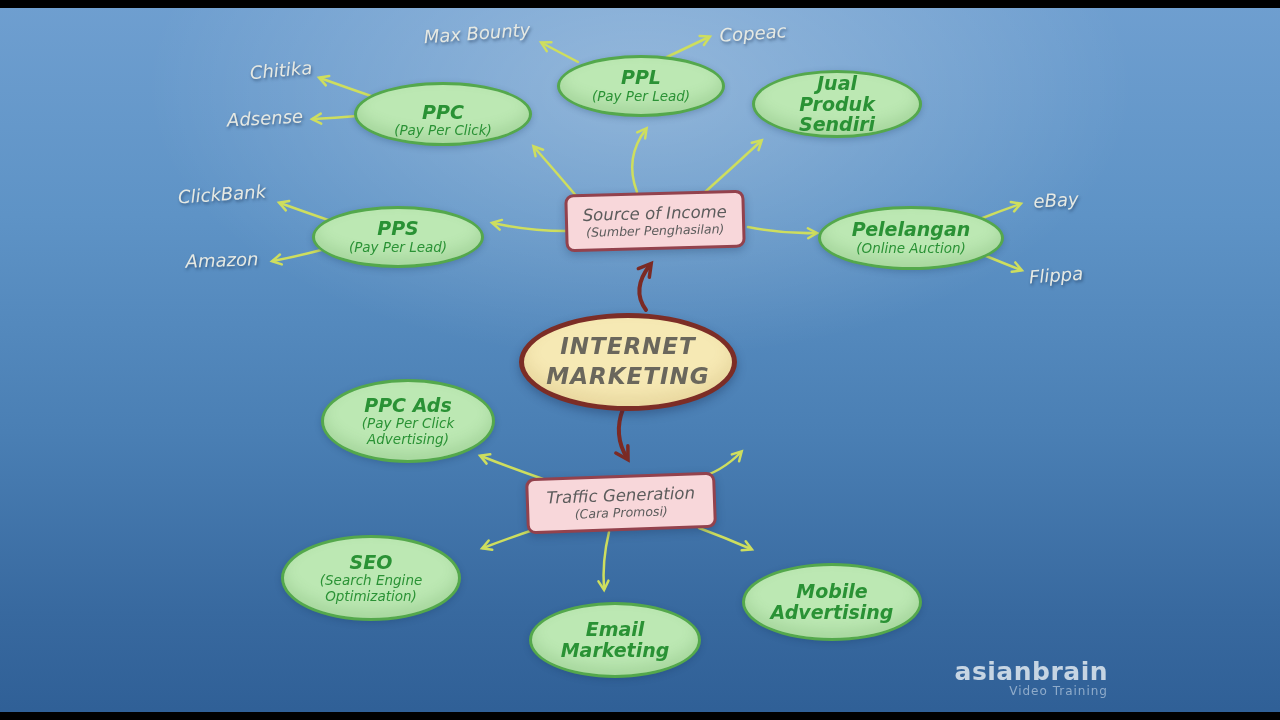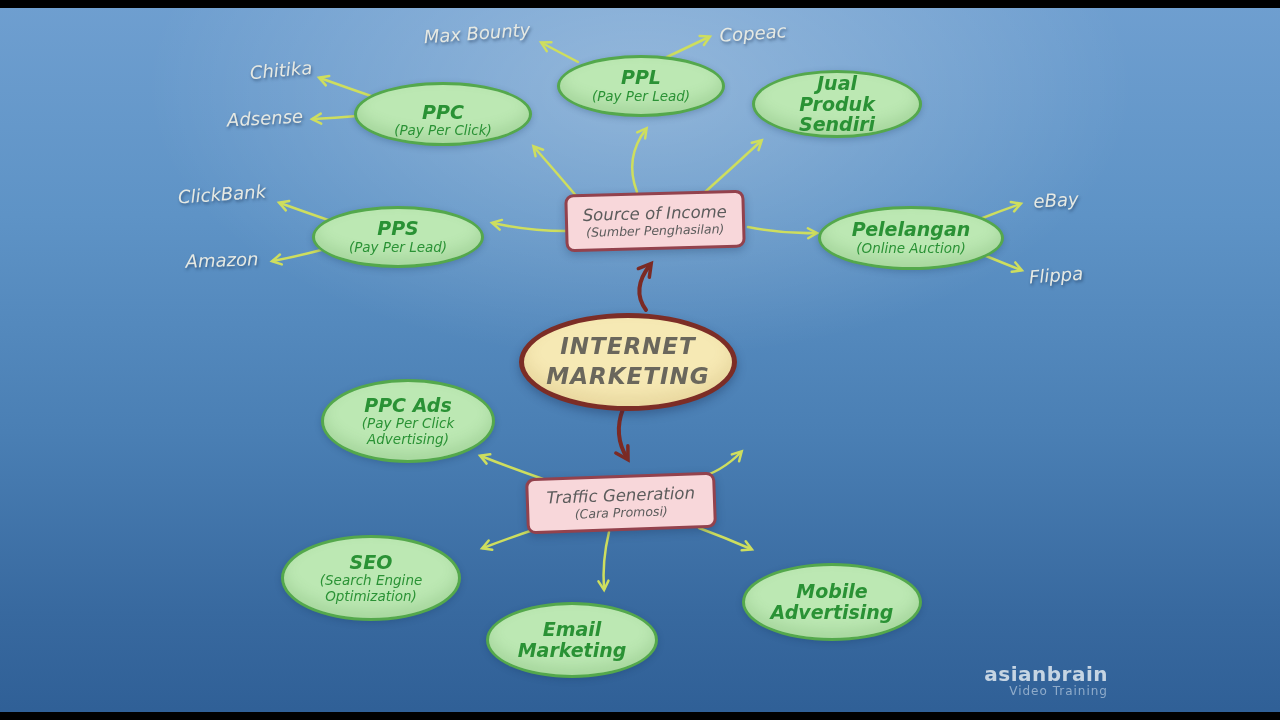--- a/index.html
+++ b/index.html
@@ -60,21 +60,21 @@
   .leaf {
     position:absolute; z-index:2;
     transform:translate(-50%,-50%) rotate(var(--tilt,0deg));
     font-size:18px; font-style:italic;
     color:var(--leaf-text,#e6e9e3);
     text-shadow:1px 2px 3px rgba(15,35,65,.5);
     white-space:nowrap;
   }
 
   .watermark { position:absolute; right:172px; bottom:22px; text-align:right; z-index:5; }
-  .brand { font-size:20px; font-weight:bold; letter-spacing:.5px; color:rgba(225,233,240,.85);margin-left:16px; }
+  .brand { font-size:25px; font-weight:bold; letter-spacing:.5px; color:rgba(225,233,240,.85);margin-left:16px; }
   .brand-sub { font-size:12px; letter-spacing:1px; color:rgba(205,220,235,.6); margin-top:-2px; }
 </style>
 </head>
 <body>
 
 <div class="stage">
   <div class="bar top"></div>
 
   <svg class="arrows" width="1280" height="720" viewBox="0 0 1280 720">
     <defs>
@@ -146,21 +146,21 @@
   </div>
 
   <div class="node ellipse" style="left:911px; top:238px; width:186px; height:64px;">
     <div class="nt">Pelelangan</div>
     <div class="ns">(Online Auction)</div>
   </div>
   <div class="node ellipse" style="left:371px; top:578px; width:180px; height:86px;">
     <div class="nt">SEO</div>
     <div class="ns">(Search Engine Optimization)</div>
   </div>
-  <div class="node ellipse" style="left:572px; top:640px; width:172px; height:76px;">
+  <div class="node ellipse" style="left:615px; top:640px; width:172px; height:76px;">
     <div class="nt">Email Marketing</div>
 
   </div>
   <div class="node ellipse" style="left:832px; top:602px; width:180px; height:78px;">
     <div class="nt">Mobile Advertising</div>
 
   </div>
 
   <div class="leaf" style="left:477px; top:33px; --tilt:-4deg;">Max Bounty</div>
   <div class="leaf" style="left:753px; top:33px; --tilt:-4deg;">Copeac</div>

